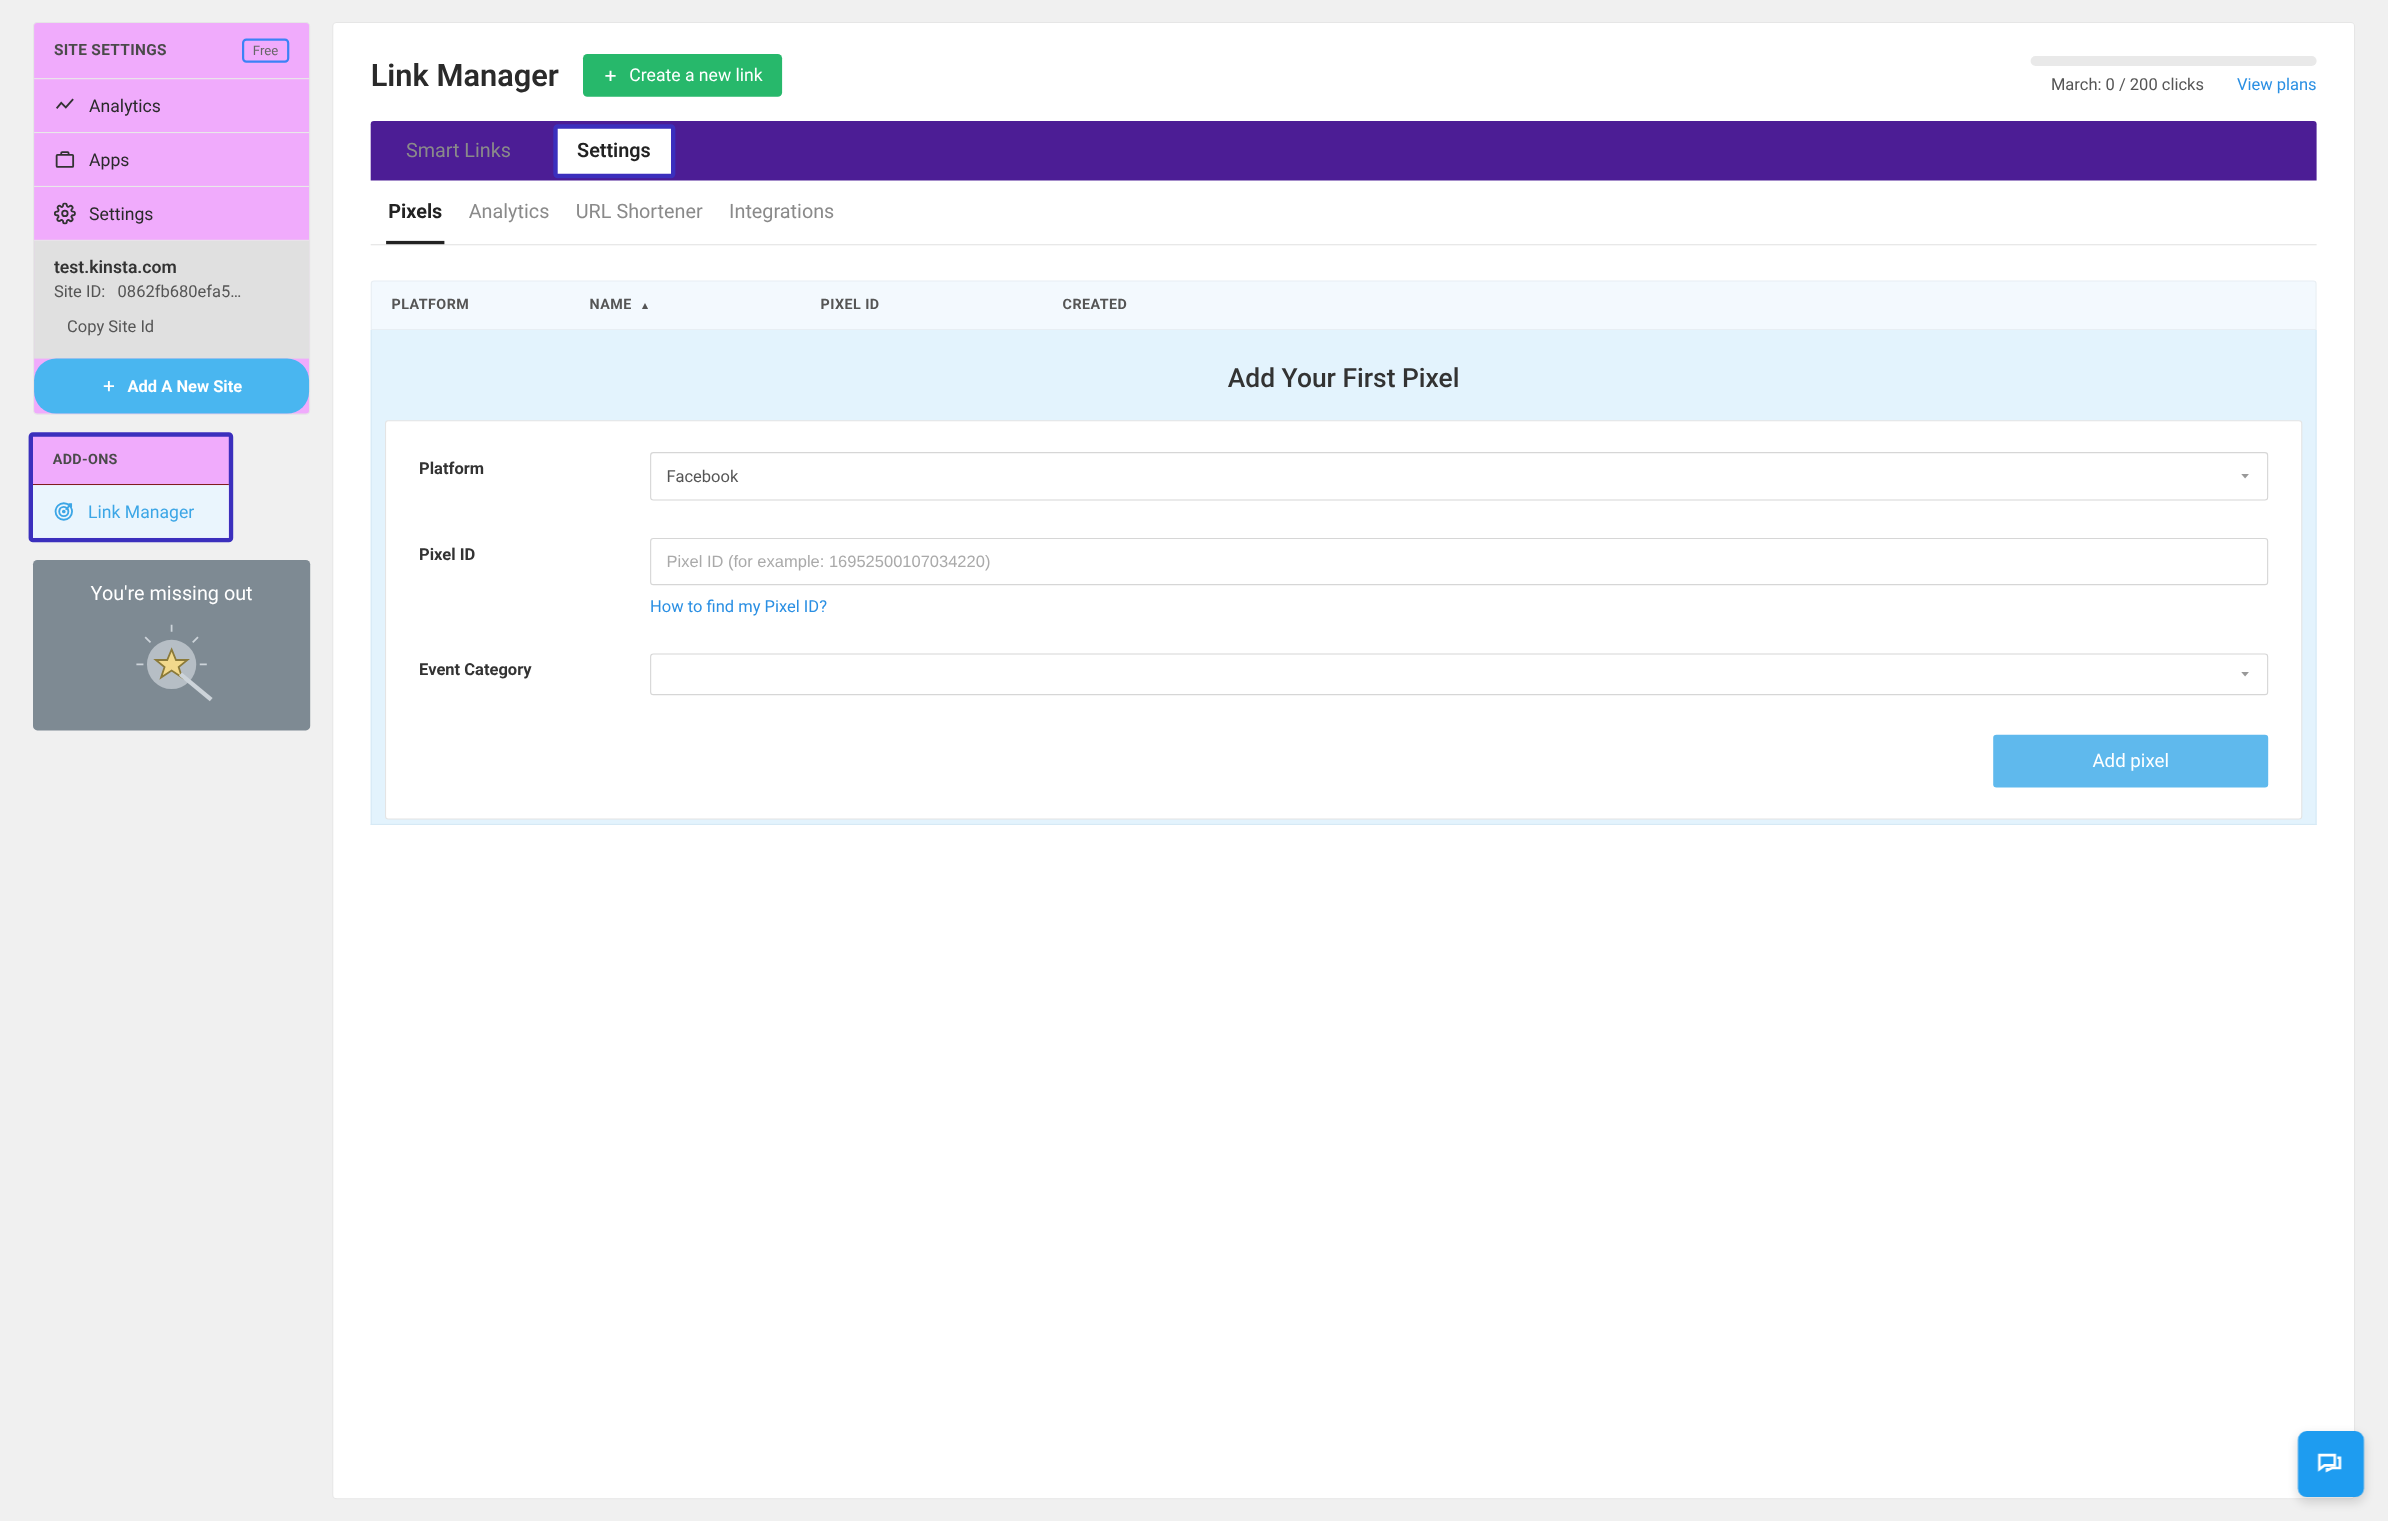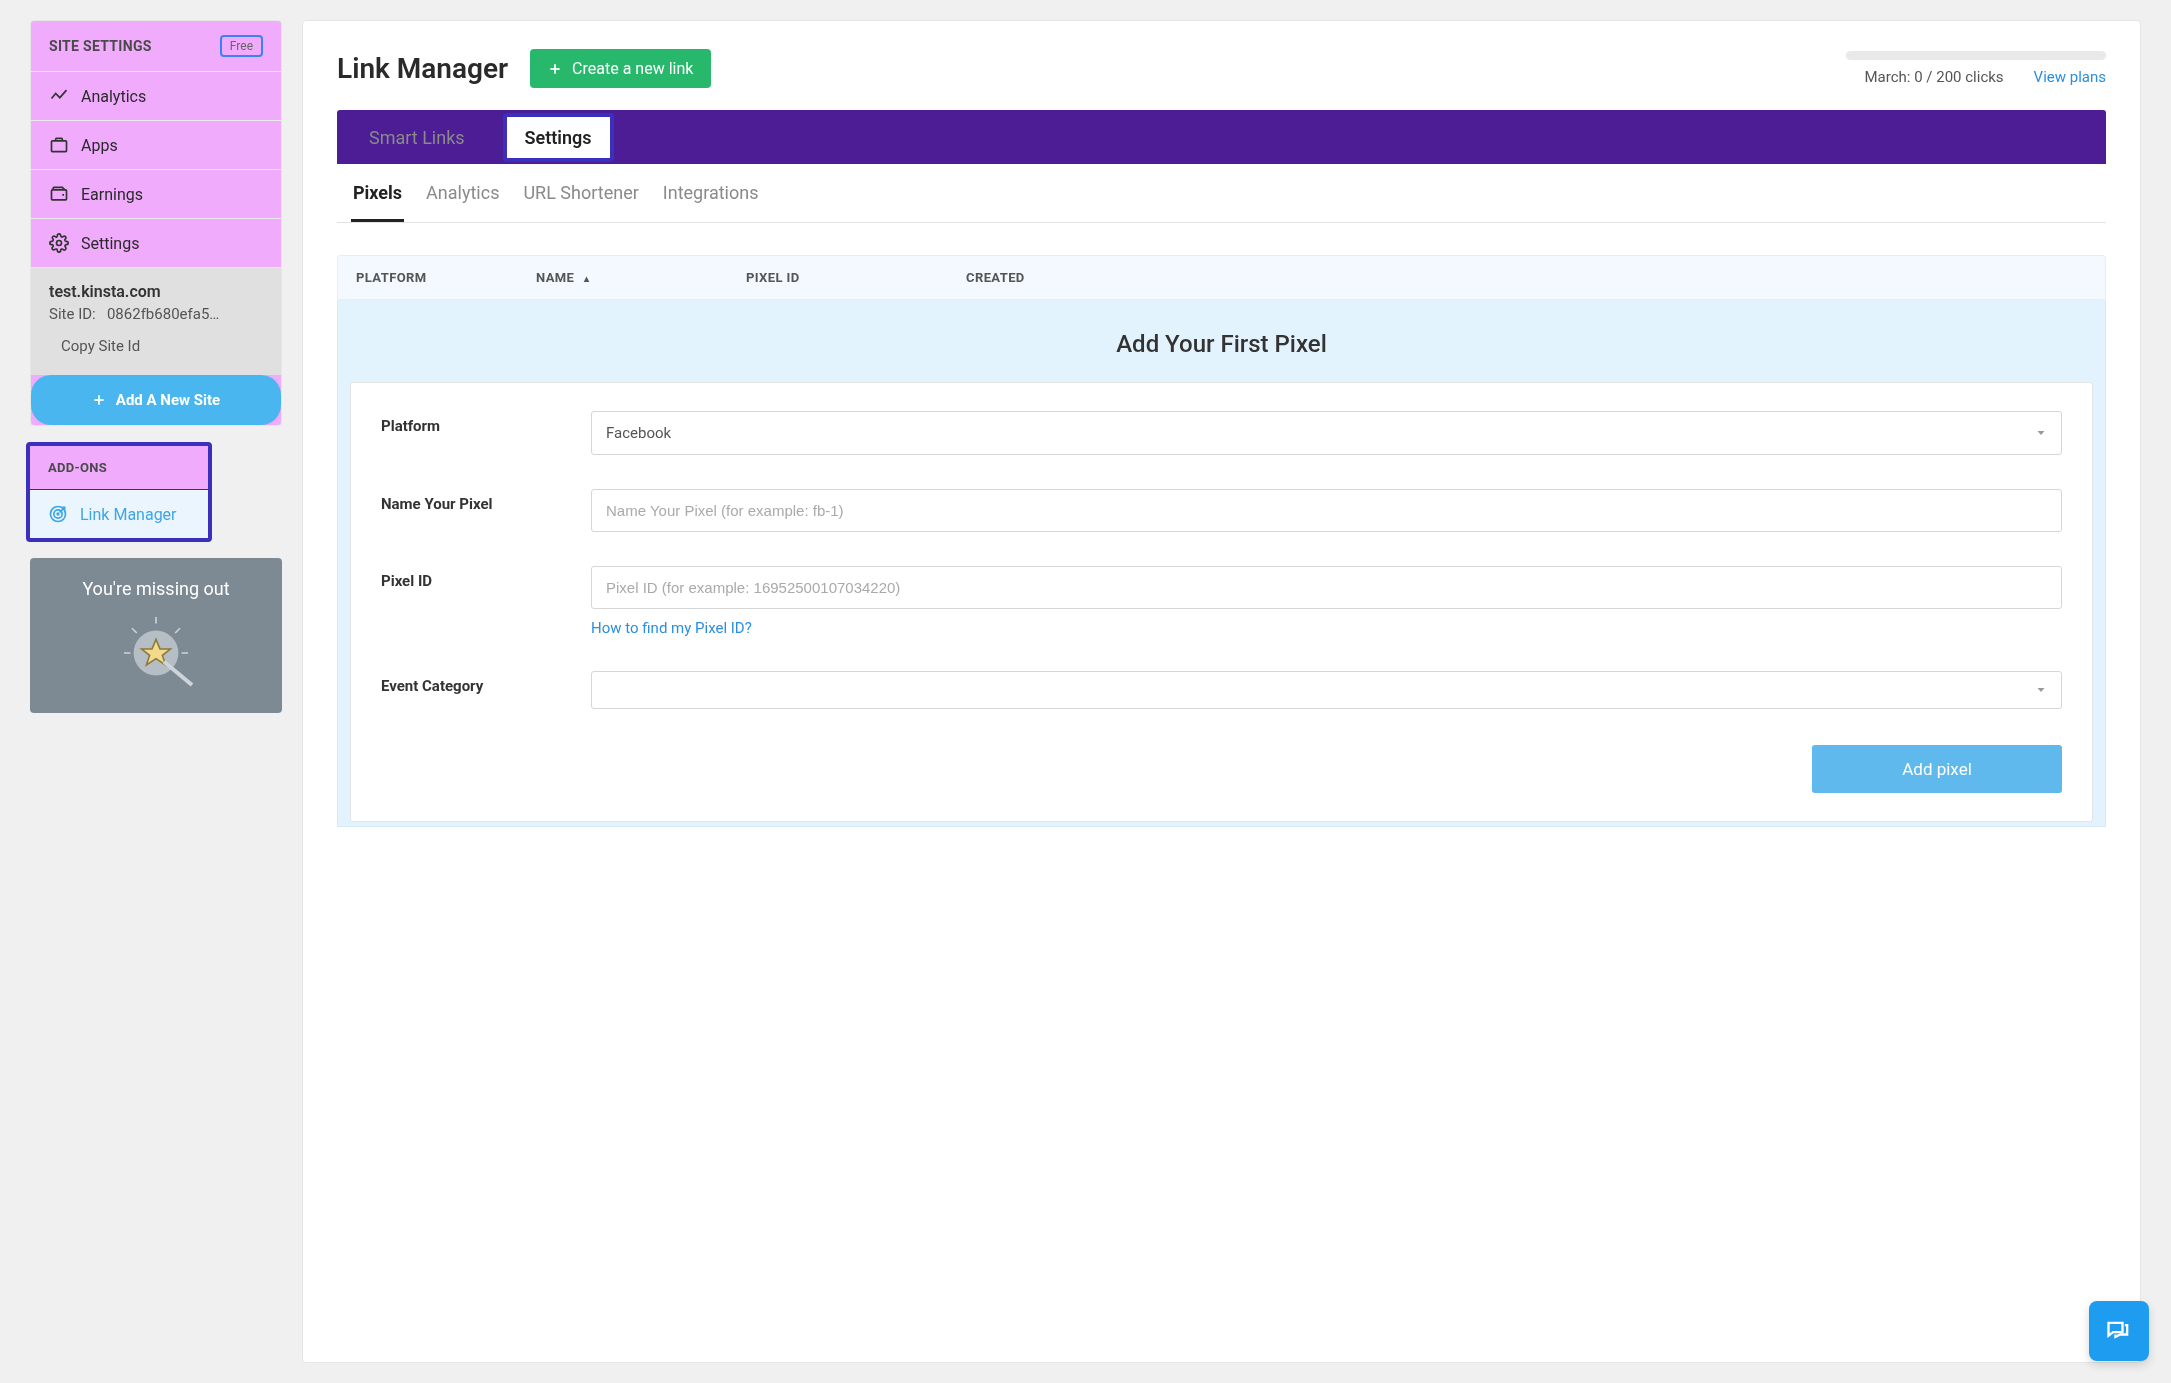--- a/index.html
+++ b/index.html
@@ -288,28 +288,20 @@
             <polyline points="3 15 8 9 13 14 21 5"></polyline>
           </svg>
         <span>Analytics</span>
       </div>
       <div class="nav-item">
         <svg class="nav-icon" viewBox="0 0 24 24" fill="none" stroke="currentColor" stroke-width="2">
             <rect x="3" y="7" width="18" height="13" rx="1"></rect>
             <path d="M8 7V5a1 1 0 0 1 1-1h6a1 1 0 0 1 1 1v2"></path>
           </svg>
         <span>Apps</span>
-      </div>
-      <div class="nav-item">
-        <svg class="nav-icon" viewBox="0 0 24 24" fill="none" stroke="currentColor" stroke-width="2">
-            <path d="M20 7H4a1 1 0 0 0-1 1v10a1 1 0 0 0 1 1h16a1 1 0 0 0 1-1V8a1 1 0 0 0-1-1z"></path>
-            <path d="M16 13h2"></path>
-            <path d="M5 7V5a1 1 0 0 1 1-1h10l3 3"></path>
-          </svg>
-        <span>Earnings</span>
       </div>
       <div class="nav-item">
         <svg class="nav-icon" viewBox="0 0 24 24" fill="none" stroke="currentColor" stroke-width="2">
             <circle cx="12" cy="12" r="3"></circle>
             <path d="M19.4 15a1.7 1.7 0 0 0 .34 1.87l.06.06a2 2 0 1 1-2.83 2.83l-.06-.06a1.7 1.7 0 0 0-1.87-.34 1.7 1.7 0 0 0-1 1.56V21a2 2 0 1 1-4 0v-.09a1.7 1.7 0 0 0-1-1.56 1.7 1.7 0 0 0-1.87.34l-.06.06a2 2 0 1 1-2.83-2.83l.06-.06A1.7 1.7 0 0 0 5 15a1.7 1.7 0 0 0-1.56-1H3a2 2 0 1 1 0-4h.09A1.7 1.7 0 0 0 5 9a1.7 1.7 0 0 0-.34-1.87l-.06-.06A2 2 0 1 1 7.43 4.24l.06.06A1.7 1.7 0 0 0 9 5a1.7 1.7 0 0 0 1-1.56V3a2 2 0 1 1 4 0v.09c0 .67.39 1.27 1 1.56a1.7 1.7 0 0 0 1.87-.34l.06-.06a2 2 0 1 1 2.83 2.83l-.06.06A1.7 1.7 0 0 0 19 9c.29.61.89 1 1.56 1H21a2 2 0 1 1 0 4h-.09a1.7 1.7 0 0 0-1.56 1z"></path>
           </svg>
         <span>Settings</span>
       </div>
       <div class="site-block">
         <div class="site-domain">test.kinsta.com</div>
@@ -412,26 +404,20 @@
           <div class="form-control">
             <div class="select-box">
               <span>Facebook</span>
               <svg class="select-caret" width="12" height="12" viewBox="0 0 24 24">
                   <polygon points="5 8 19 8 12 16" fill="currentColor"></polygon>
                 </svg>
             </div>
           </div>
         </div>
 
-        <div class="form-row">
-          <div class="form-label">Name Your Pixel</div>
-          <div class="form-control">
-            <input class="text-input" type="text" placeholder="Name Your Pixel (for example: fb-1)" style="">
-          </div>
-        </div>
 
         <div class="form-row">
           <div class="form-label">Pixel ID</div>
           <div class="form-control">
             <input class="text-input" type="text" placeholder="Pixel ID (for example: 16952500107034220)" style="">
             <a class="help-link">How to find my Pixel ID?</a>
           </div>
         </div>
 
         <div class="form-row">

